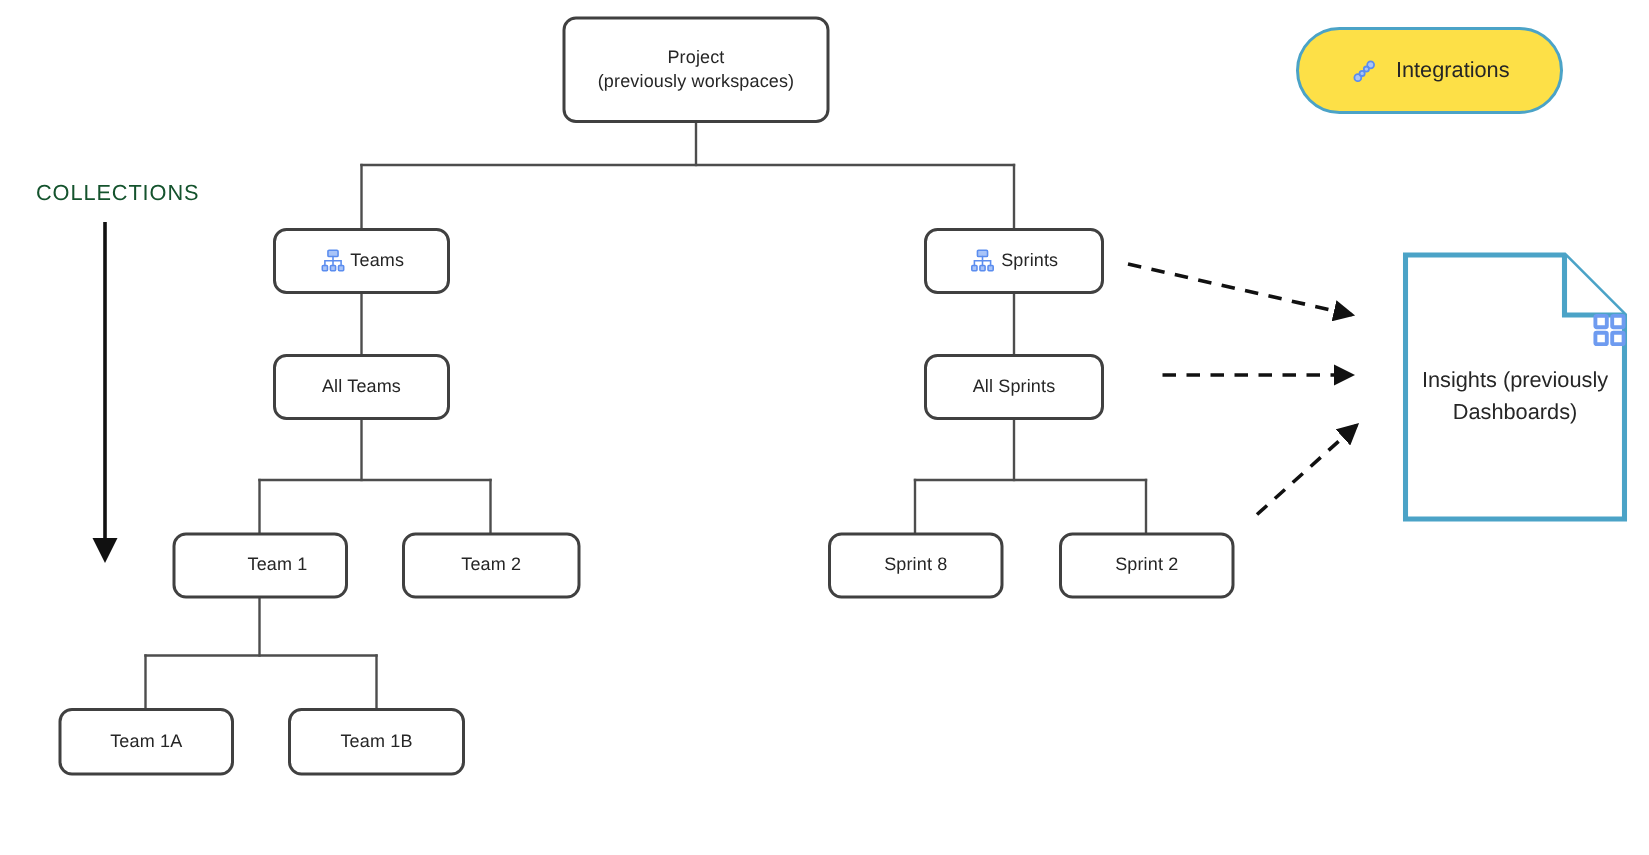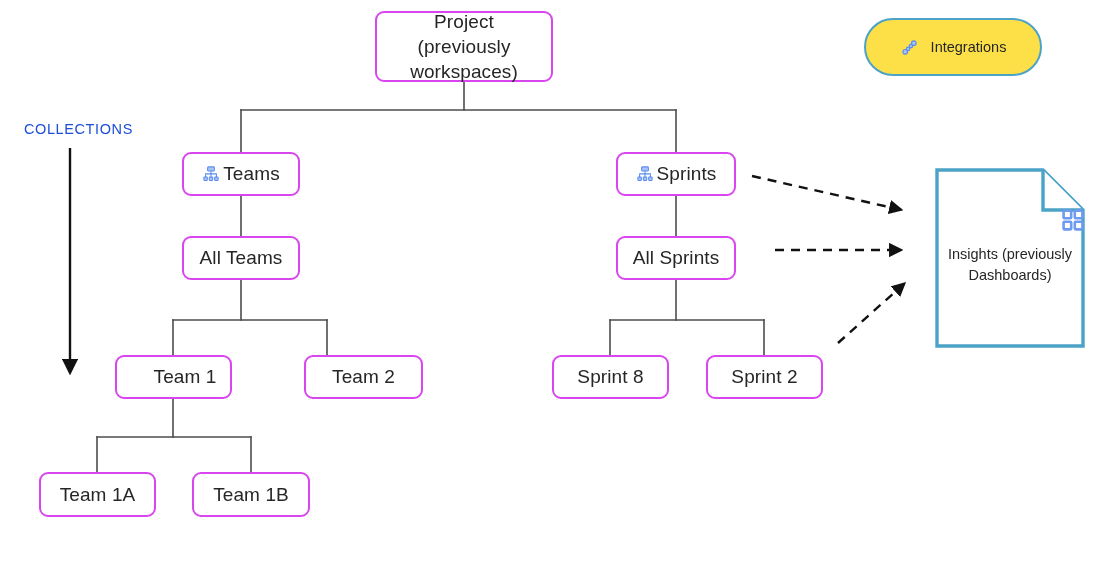--- a/index.html
+++ b/index.html
@@ -25,27 +25,27 @@
     position: absolute;
     left: 0; top: 0;
     width: 1099px;
     height: 570px;
     pointer-events: none;
   }
   .node {
     position: absolute;
     box-sizing: border-box;
     background: #ffffff;
-    border: 2px solid #d946ef;
+    border: 2px solid #404040;
     border-radius: 9px;
     display: flex;
     align-items: center;
     justify-content: center;
     text-align: center;
-    font-size: 19px;
+    font-size: 12px;
     line-height: 1.32;
     color: #262626;
     letter-spacing: 0.1px;
   }
   .node .lbl { display: block; }
   .node-icon-row {
     display: flex;
     align-items: center;
     justify-content: center;
     gap: 3px;
@@ -80,21 +80,21 @@
     font-size: 14.5px;
     line-height: 1.42;
     text-align: center;
     color: #262626;
   }
   .doc-content .doc-text { margin-top: 12px; }
   .collections-label {
     position: absolute;
     font-size: 14.5px;
     letter-spacing: 0.6px;
-    color: #1d4ed8;
+    color: #14532d;
     white-space: nowrap;
   }
   .icon { display: inline-block; line-height: 0; }
 </style>
 </head>
 <body>
 
 <div id="canvas">
 
   <svg class="edges" viewBox="0 0 1099 570" width="1099" height="570">
@@ -218,21 +218,21 @@
   </div>
 
   <div class="node" style="left:616px; top:236px; width:120px; height:44px;">
     <span>All Sprints</span>
   </div>
 
   <div class="node" style="left:115px; top:355px; width:117px; height:44px;padding-left:23px;">
     <span>Team 1</span>
   </div>
 
-  <div class="node" style="left:268px; top:355px; width:119px; height:44px;margin-left:36px;">
+  <div class="node" style="left:268px; top:355px; width:119px; height:44px;">
     <span>Team 2</span>
   </div>
 
   <div class="node" style="left:552px; top:355px; width:117px; height:44px;">
     <span>Sprint 8</span>
   </div>
 
   <div class="node" style="left:706px; top:355px; width:117px; height:44px;">
     <span>Sprint 2</span>
   </div>

